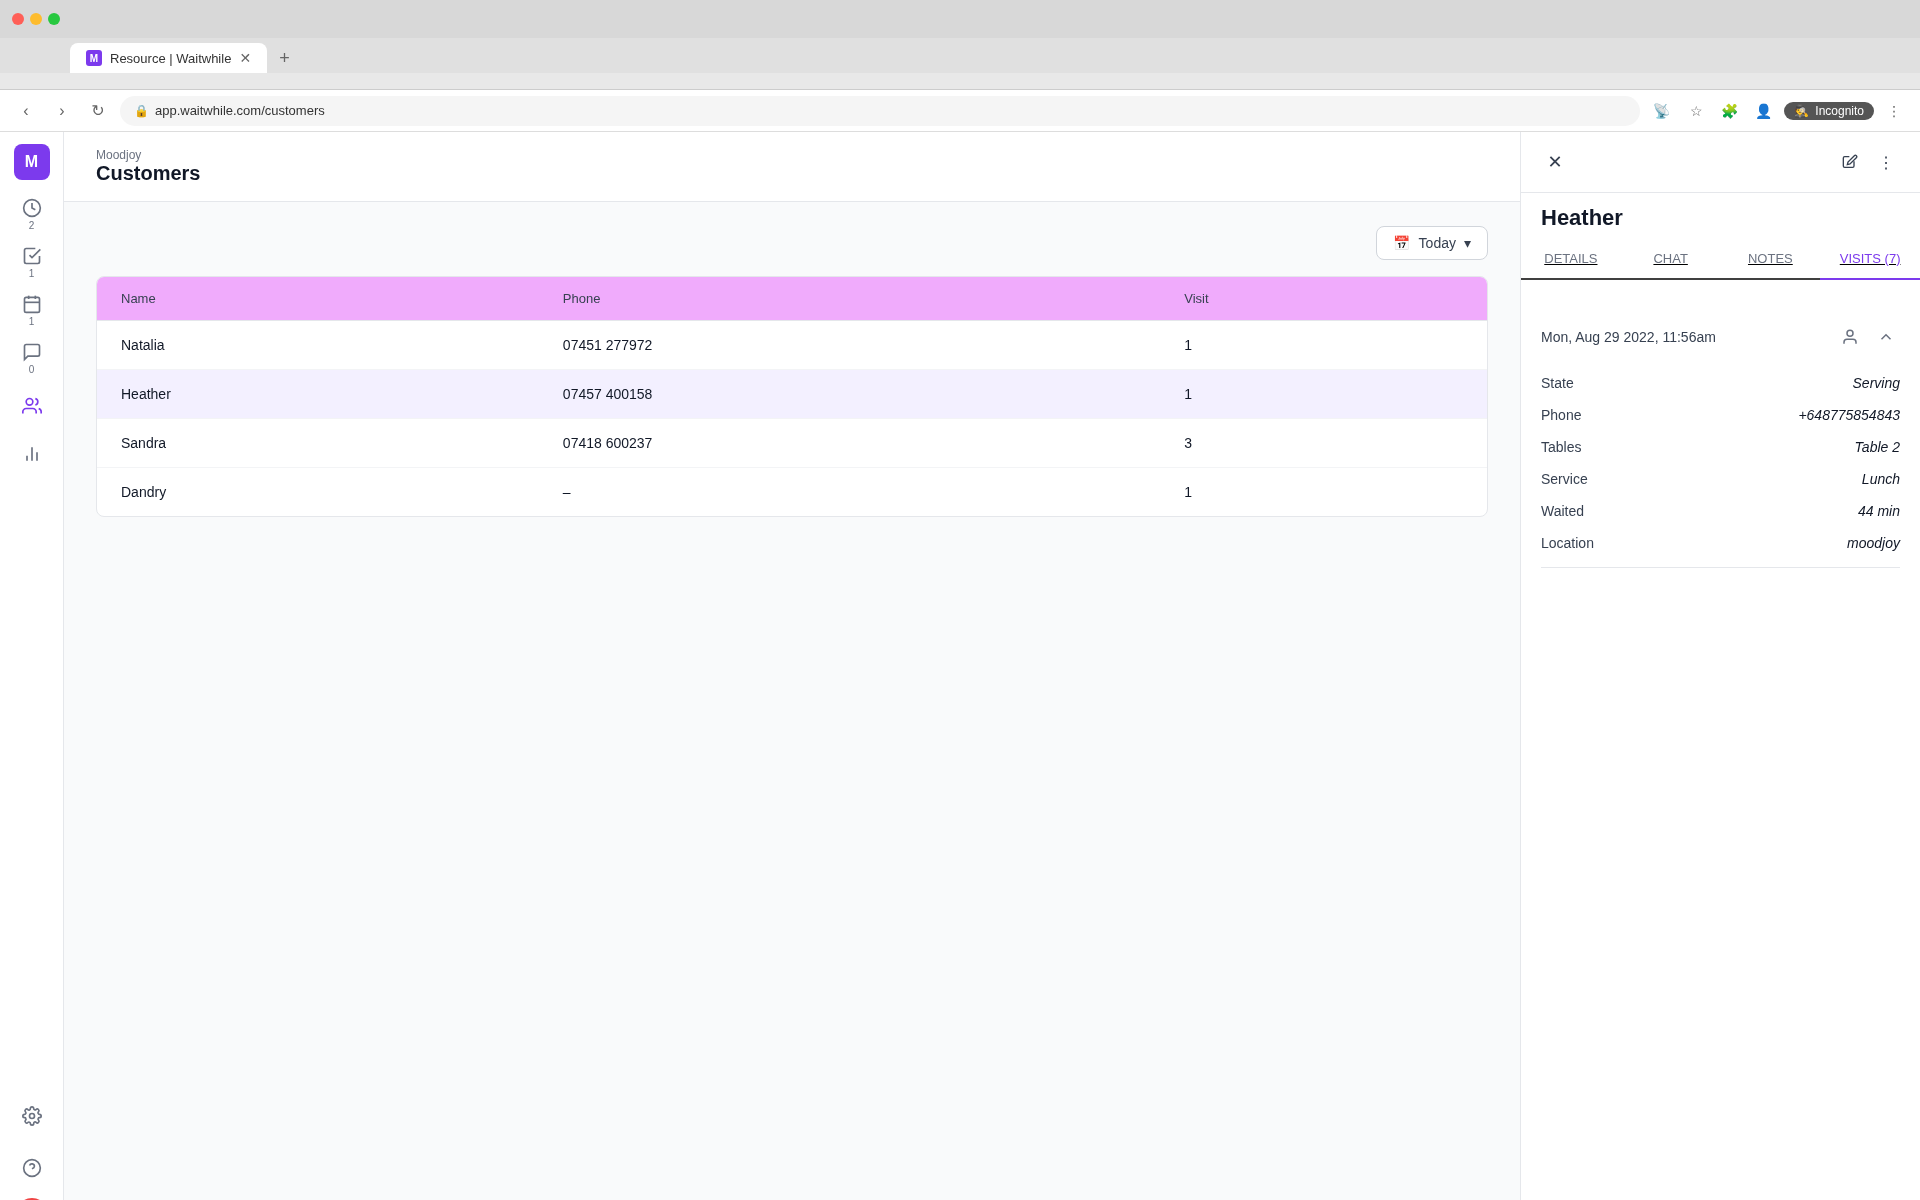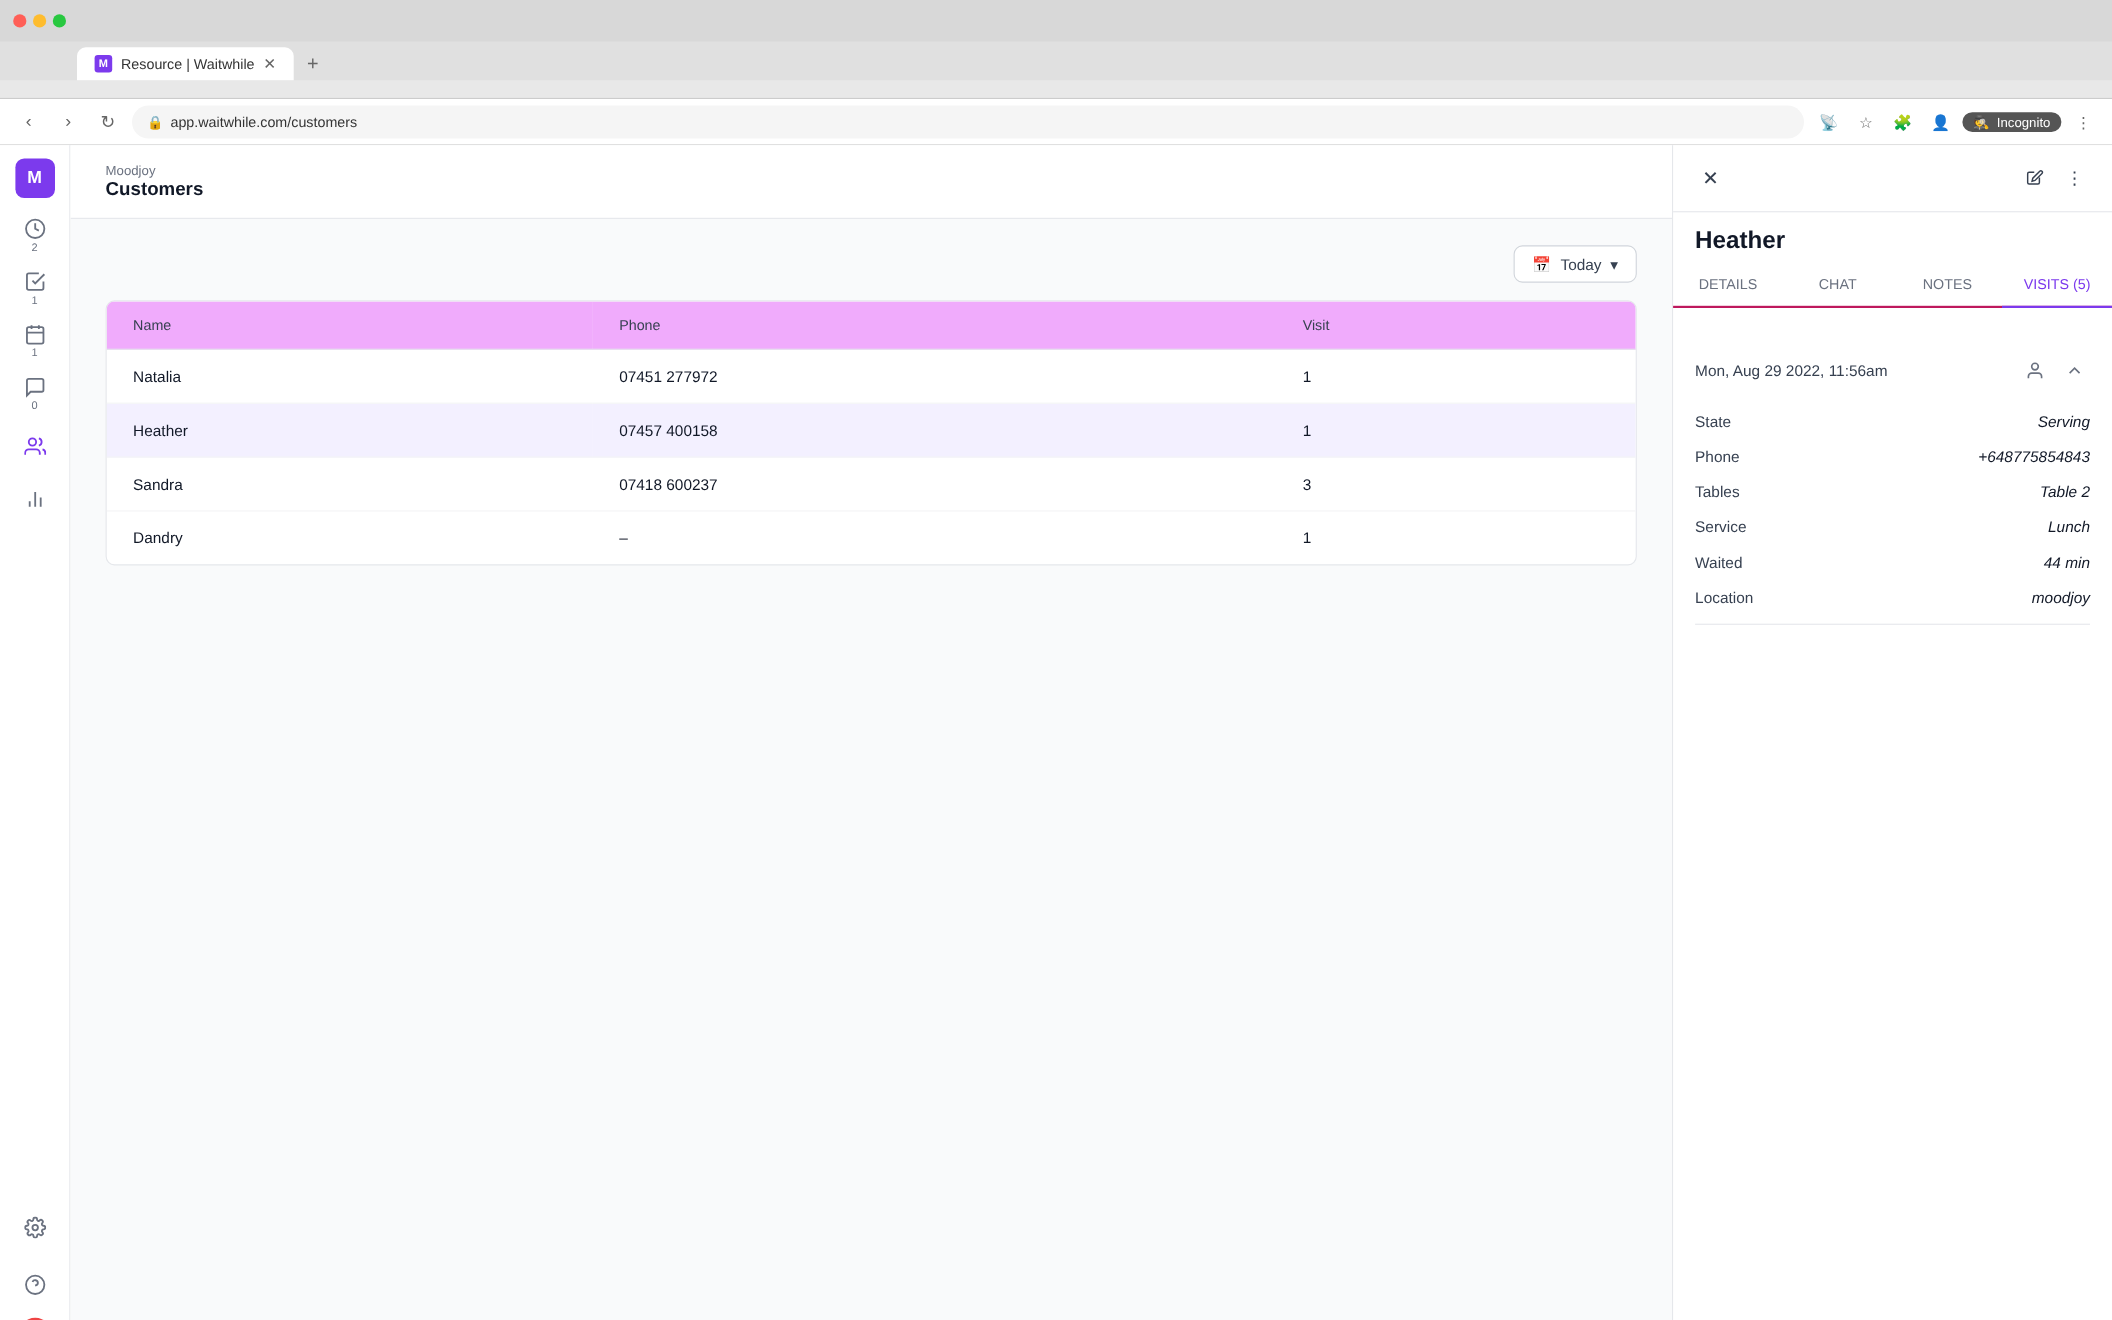--- a/index.html
+++ b/index.html
@@ -32,42 +32,42 @@
     .sidebar-logo { width: 36px; height: 36px; background: #7c3aed; border-radius: 8px; display: flex; align-items: center; justify-content: center; color: white; font-weight: bold; font-size: 16px; margin-bottom: 8px; cursor: pointer; }
     .sidebar-item { width: 44px; height: 44px; border-radius: 8px; display: flex; flex-direction: column; align-items: center; justify-content: center; cursor: pointer; color: #6b7280; gap: 2px; position: relative; }
     .sidebar-item .badge { font-size: 10px; color: #6b7280; }
     .sidebar-bottom { margin-top: auto; display: flex; flex-direction: column; align-items: center; gap: 8px; }
     .avatar-circle { width: 32px; height: 32px; border-radius: 50%; background: #ef4444; display: flex; align-items: center; justify-content: center; color: white; font-size: 12px; font-weight: bold; cursor: pointer; }
 
     
     .main-content { flex: 1; background: #f9fafb; overflow: hidden; }
     .page-header { background: white; padding: 16px 32px; border-bottom: 1px solid #e5e7eb; }
     .org-name { font-size: 12px; color: #6b7280; }
-    .page-title { font-size: 17px; font-weight: 600; color: #111827; }
+    .page-title { font-size: 20px; font-weight: 600; color: #111827; }
     .content-area { padding: 24px 32px; }
     .toolbar { display: flex; justify-content: flex-end; margin-bottom: 16px; }
     .date-btn { display: flex; align-items: center; gap: 8px; border: 1px solid #d1d5db; border-radius: 8px; padding: 8px 16px; background: white; cursor: pointer; font-size: 14px; color: #374151; }
 
     
     .table-container { background: white; border-radius: 8px; border: 1px solid #e5e7eb; overflow: hidden; }
     .table { width: 100%; border-collapse: collapse; }
     .table th { padding: 14px 24px; text-align: left; font-size: 13px; font-weight: 500; color: #374151; background: #f0abfc; border-bottom: 1px solid #e5e7eb; }
     .table td { padding: 16px 24px; font-size: 14px; color: #111827; border-bottom: 1px solid #f3f4f6; }
     .table tr:last-child td { border-bottom: none; }
     .table tr.selected td { background: #f3f0ff; }
     .phone-missing { color: #ef4444; }
 
     
     .side-panel { width: 400px; background: white; border-left: 1px solid #e5e7eb; display: flex; flex-direction: column; }
     .panel-header { padding: 16px 20px; display: flex; align-items: center; justify-content: space-between; border-bottom: 1px solid #e5e7eb; }
     .panel-close { width: 28px; height: 28px; border-radius: 50%; display: flex; align-items: center; justify-content: center; color: #374151; cursor: pointer; font-size: 18px; }
     .panel-actions { display: flex; gap: 8px; }
     .panel-action-btn { width: 28px; height: 28px; border-radius: 50%; display: flex; align-items: center; justify-content: center; color: #374151; cursor: pointer; font-size: 16px; }
     .panel-customer-name { padding: 12px 20px 0; font-size: 22px; font-weight: 600; color: #111827; }
-    .panel-tabs { display: flex; border-bottom: 2px solid #be185d; margin-top: 8px; }
+    .panel-tabs { display: flex; border-bottom: 2px solid #404040; margin-top: 8px; text-decoration: underline; }
     .panel-tab { flex: 1; text-align: center; padding: 12px 8px; font-size: 13px; font-weight: 500; color: #6b7280; cursor: pointer; border-bottom: 2px solid transparent; margin-bottom: -2px; }
     .panel-tab.active { color: #7c3aed; border-bottom-color: #7c3aed; }
 
     
     .visit-section { padding: 16px 20px; margin-top: 27px; }
     .visit-header { display: flex; align-items: center; justify-content: space-between; margin-bottom: 16px; }
     .visit-date { font-size: 14px; color: #374151; font-weight: 500; }
     .visit-header-actions { display: flex; gap: 8px; }
     .visit-action-btn { width: 28px; height: 28px; display: flex; align-items: center; justify-content: center; color: #6b7280; cursor: pointer; font-size: 16px; }
     .visit-row { display: flex; justify-content: space-between; align-items: center; padding: 8px 0; }
@@ -245,21 +245,21 @@
             </svg>
         </div>
         <div class="panel-action-btn">⋮</div>
       </div>
     </div>
     <div class="panel-customer-name">Heather</div>
     <div class="panel-tabs">
       <div class="panel-tab">DETAILS</div>
       <div class="panel-tab">CHAT</div>
       <div class="panel-tab">NOTES</div>
-      <div class="panel-tab active">VISITS (5)</div>
+      <div class="panel-tab active">VISITS (7)</div>
     </div>
 
     <div class="visit-section">
       <div class="visit-header">
         <span class="visit-date">Mon, Aug 29 2022, 11:56am</span>
         <div class="visit-header-actions">
           <div class="visit-action-btn">
             <svg width="18" height="18" viewBox="0 0 24 24" fill="none" stroke="currentColor" stroke-width="2">
                 <path d="M20,21v-2a4,4,0,0,0-4-4H8a4,4,0,0,0-4,4v2"></path>
                 <circle cx="12" cy="7" r="4"></circle>

